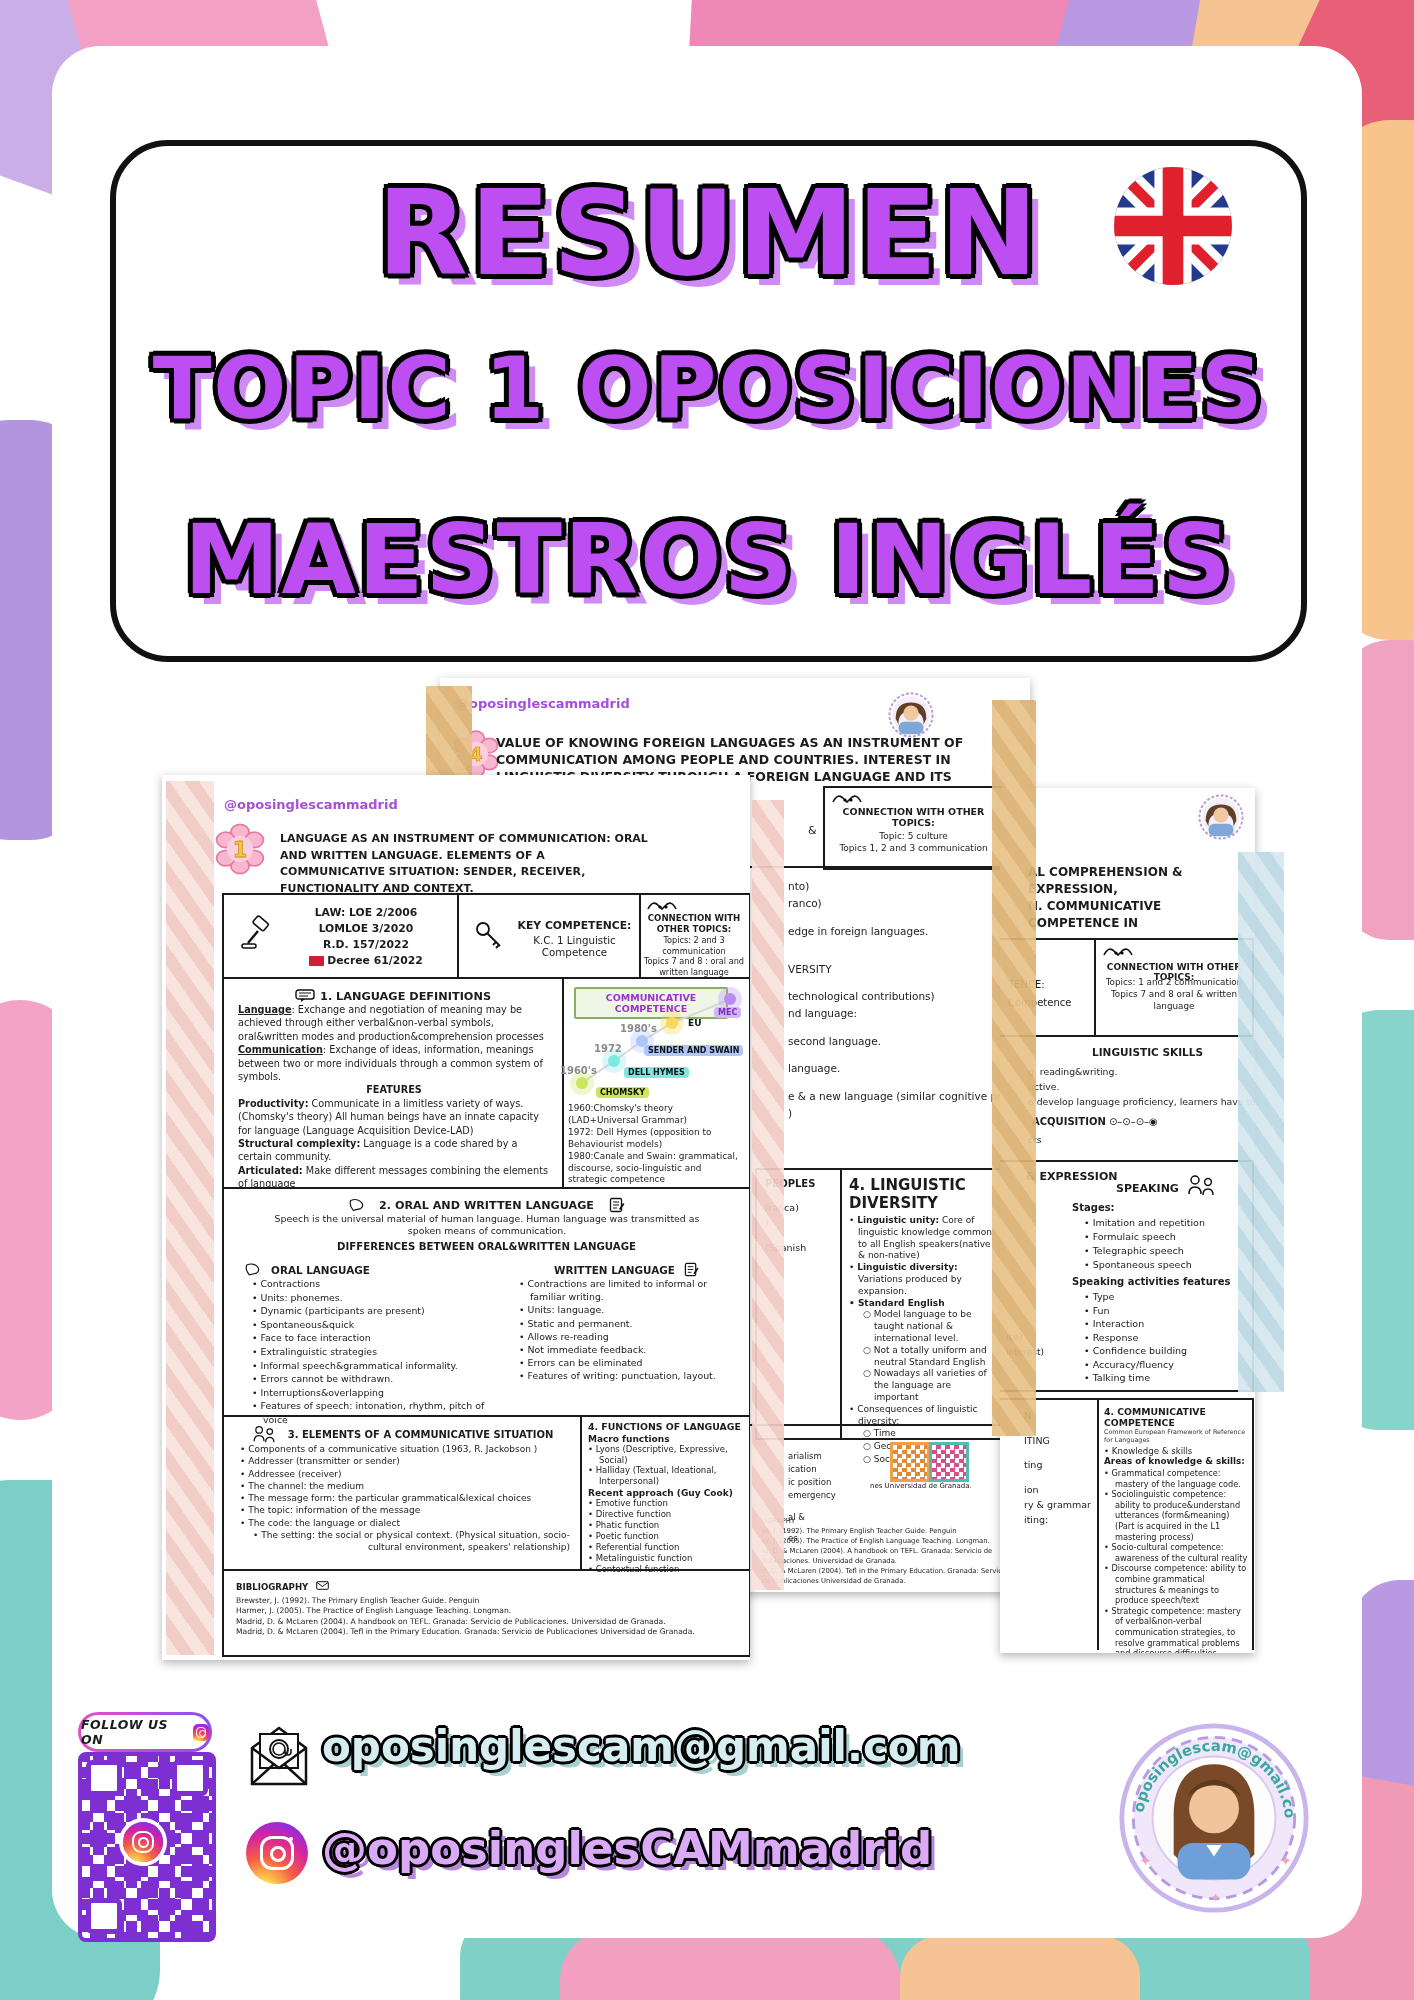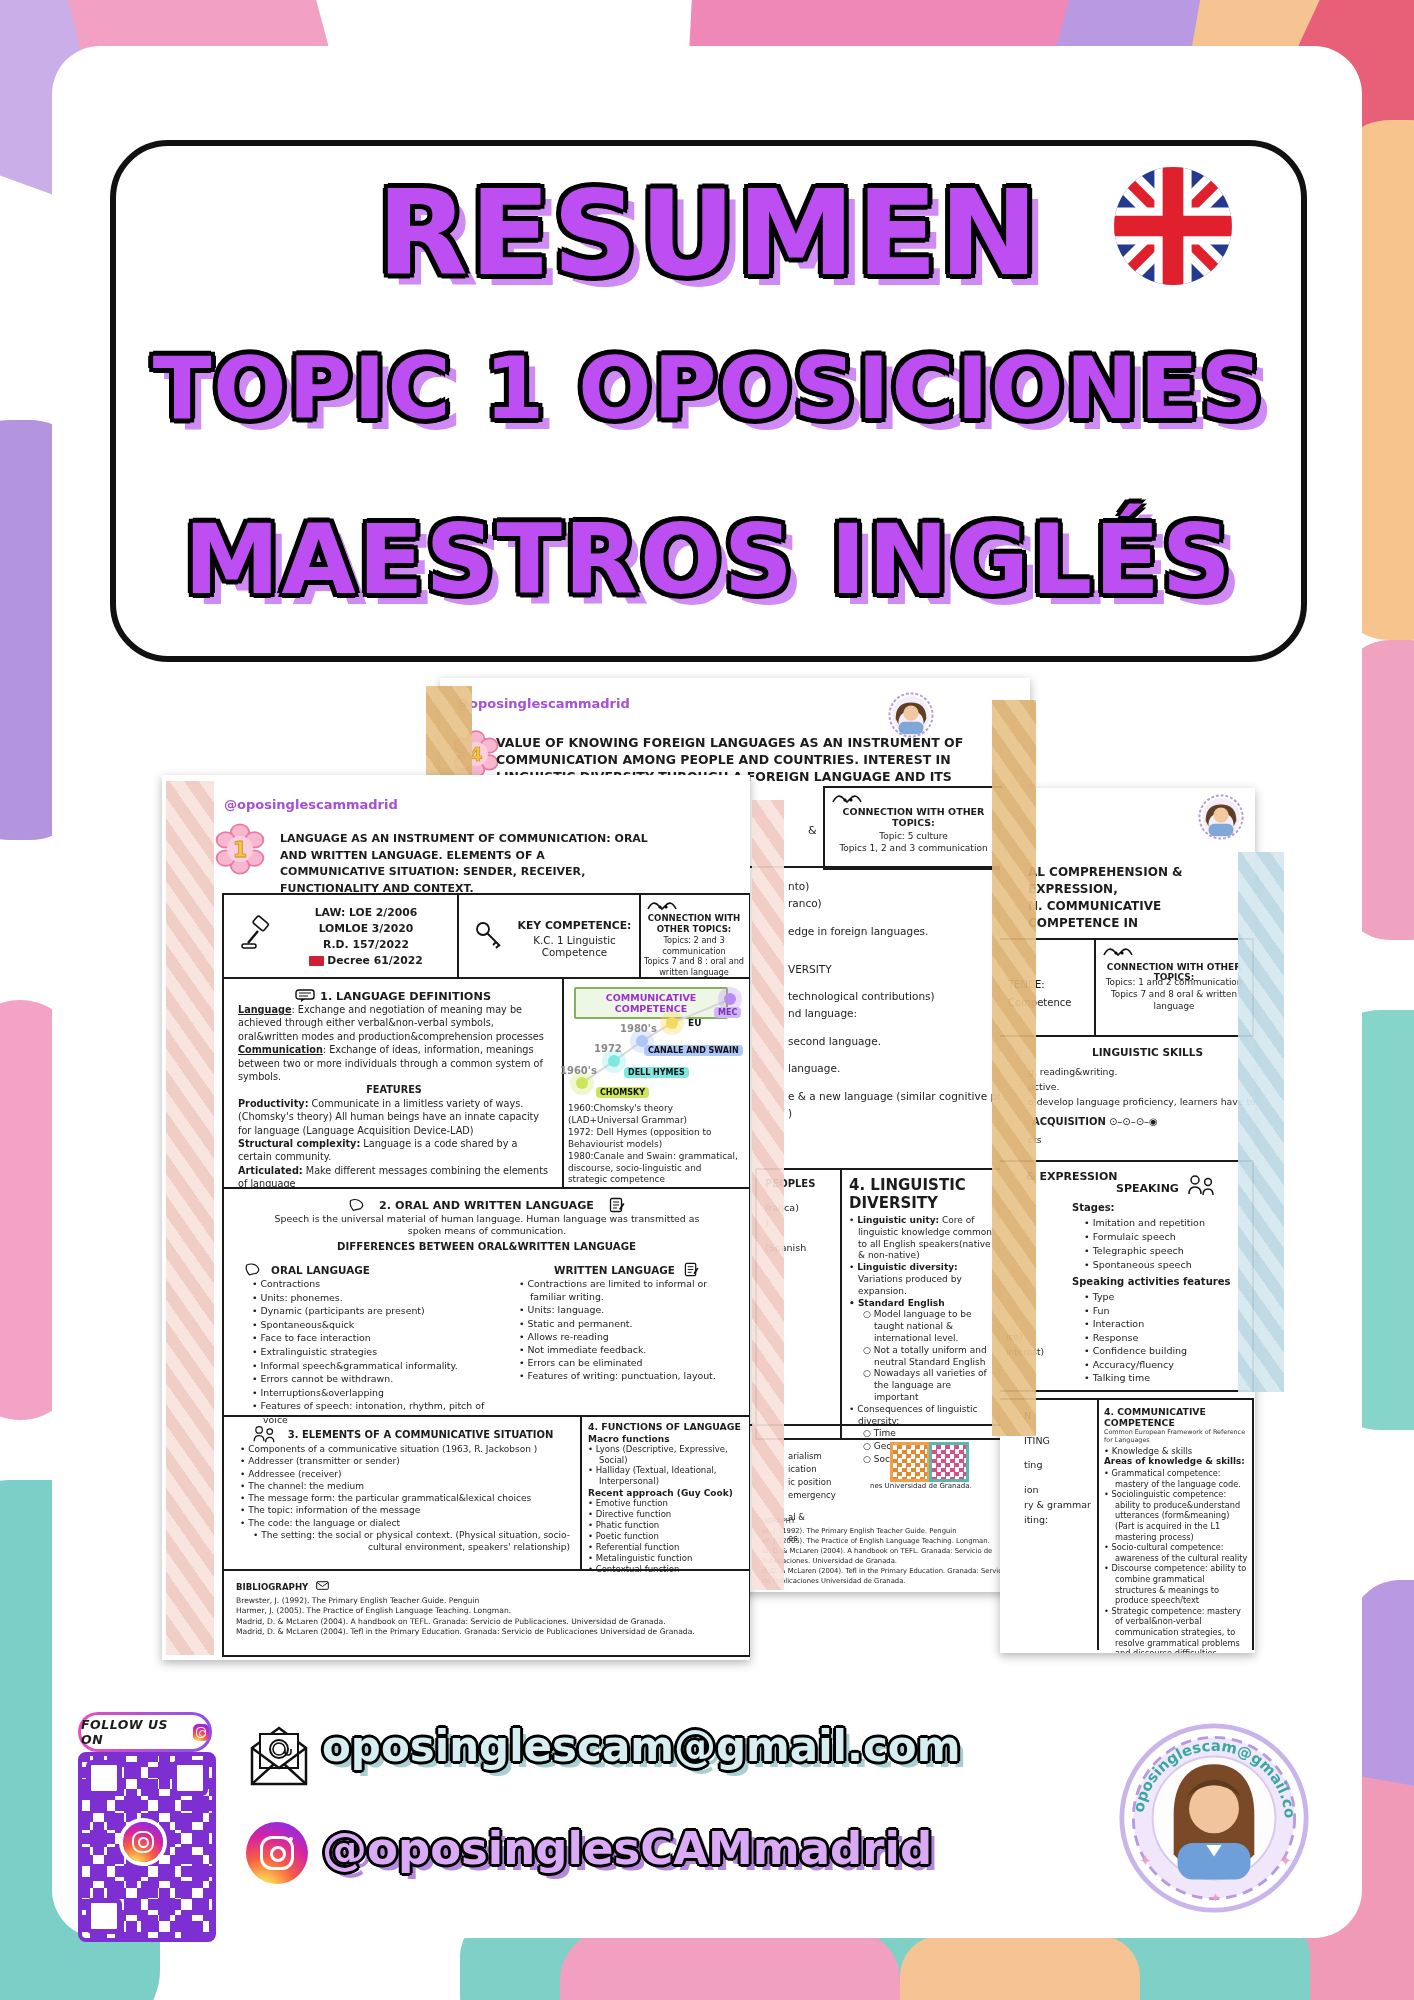--- a/index.html
+++ b/index.html
@@ -402,21 +402,21 @@
       <div class="dot" style="left:352px;top:182px;background:#cbe65c;box-shadow:0 0 0 6px rgba(203,230,92,.3);"></div>
       <div class="dot" style="left:384px;top:160px;background:#7ce8e0;box-shadow:0 0 0 6px rgba(124,232,224,.3);"></div>
       <div class="dot" style="left:412px;top:140px;background:#aec6f8;box-shadow:0 0 0 6px rgba(174,198,248,.35);"></div>
       <div class="dot" style="left:442px;top:122px;background:#f5d95c;box-shadow:0 0 0 6px rgba(245,217,92,.35);"></div>
       <div class="dot" style="left:500px;top:98px;background:#b78df2;box-shadow:0 0 0 6px rgba(183,141,242,.3);"></div>
       <div class="yr" style="left:336px;top:170px;">1960's</div>
       <div class="yr" style="left:370px;top:148px;">1972</div>
       <div class="yr" style="left:396px;top:128px;">1980's</div>
       <div class="pill" style="left:372px;top:192px;background:#cbe65c;">CHOMSKY</div>
       <div class="pill" style="left:400px;top:172px;background:#7ce8e0;">DELL HYMES</div>
-      <div class="pill" style="left:420px;top:150px;background:#aec6f8;">CANALE AND SWAIN</div>
+      <div class="pill" style="left:420px;top:150px;background:#aec6f8;">SENDER AND SWAIN</div>
       <div class="pill" style="left:460px;top:122px;background:transparent;font-size:9px;">EU</div>
       <div class="pill" style="left:490px;top:112px;background:#d0b5f8;color:#7b2fb5;">MEC</div>
       <div class="abs list plain" style="left:344px;top:208px;width:174px;font-size:8.9px;line-height:11.9px;">
           <div class="li" style="min-height:11px;">1960:Chomsky's theory (LAD+Universal Grammar)</div>
           <div class="li" style="min-height:11px;">1972: Dell Hymes (opposition to Behaviourist models)</div>
           <div class="li" style="min-height:11px;">1980:Canale and Swain: grammatical, discourse, socio-linguistic and strategic competence</div>
         </div>
 
       <div class="abs c" style="left:0;top:299px;width:525px;">
         <svg width="18" height="14" viewBox="0 0 20 14" style="vertical-align:middle;margin-right:8px;">

